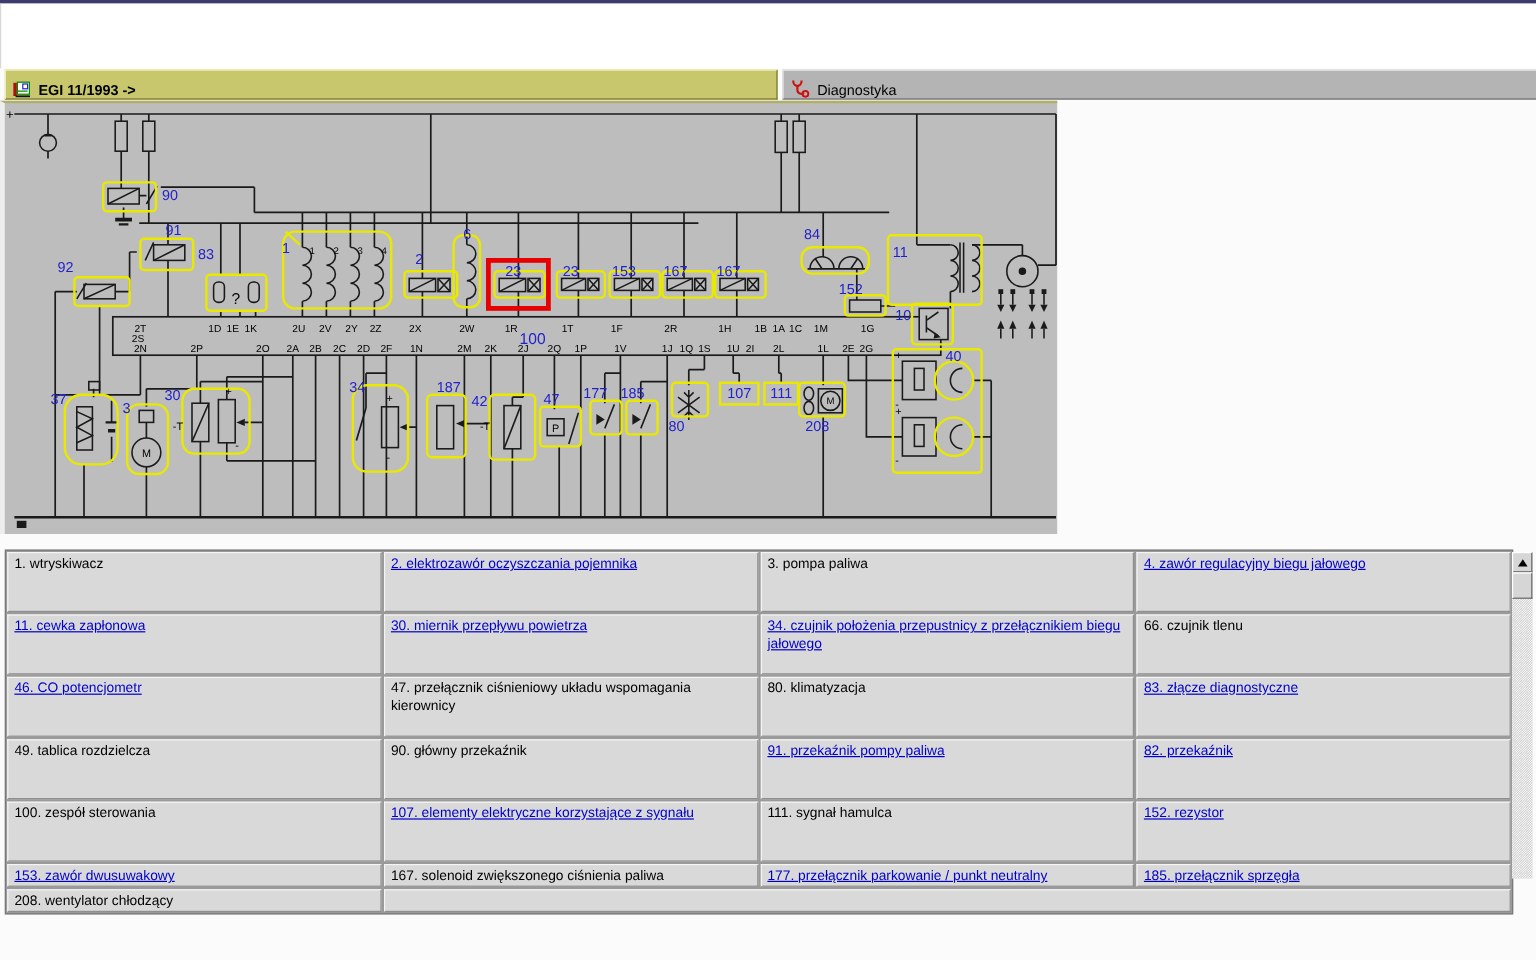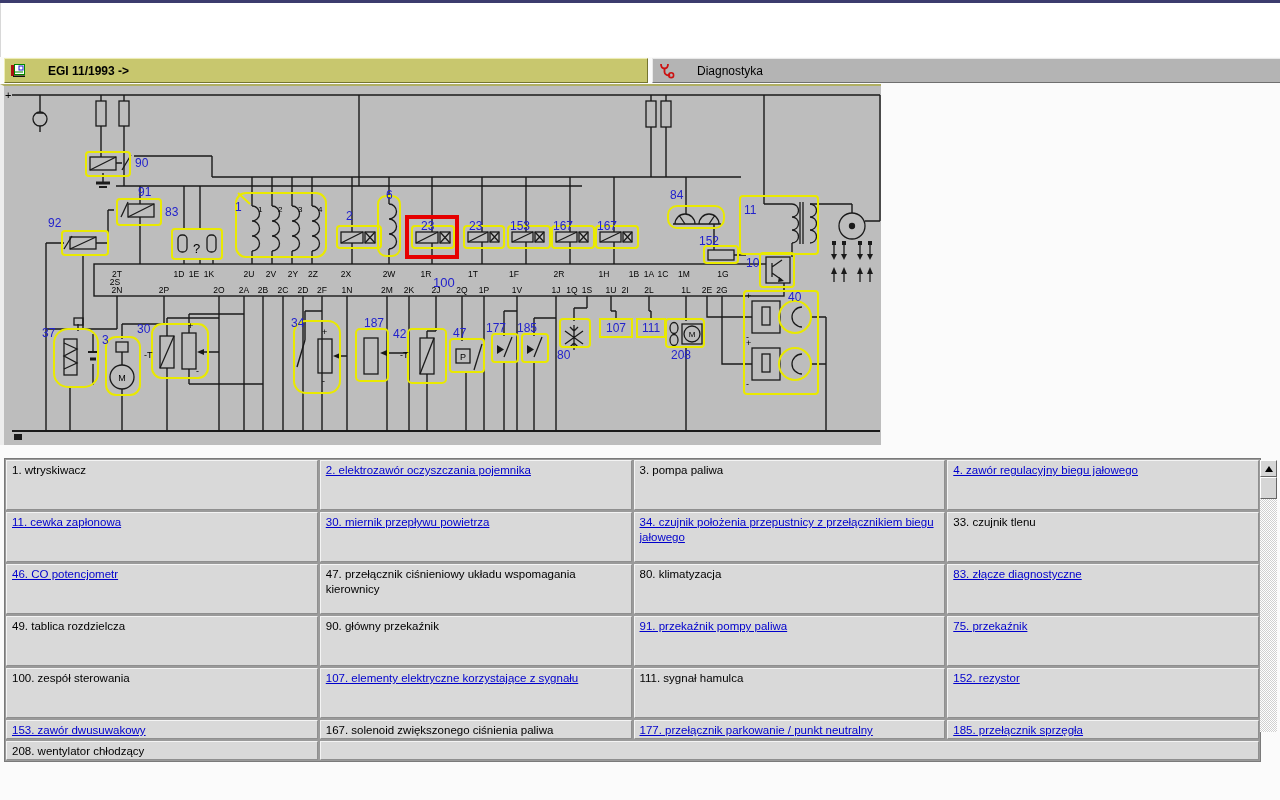--- a/index.html
+++ b/index.html
@@ -1,20 +1,20 @@
 <!DOCTYPE html>
 <html><head>
 <meta charset="utf-8">
 <style>
   html,body{margin:0;padding:0;}
   body{font-family:"Liberation Sans",sans-serif;}
   .screen{position:relative;width:1280px;height:800px;background:#fbfbfb;overflow:hidden;}
   .topline{position:absolute;left:0;top:0;width:1280px;height:3px;background:#3c3c6e;}
   .topstrip{position:absolute;left:0;top:3px;width:1280px;height:54px;background:#ffffff;border-left:1px solid #d8d8d8;}
-  .tab{position:absolute;top:58px;height:25px;display:flex;align-items:center;gap:22px;padding:0 6px;box-sizing:border-box;font-size:12px;color:#000;cursor:pointer;}
+  .tab{position:absolute;top:58px;height:25px;display:flex;align-items:flex-end;gap:6px;padding:0 6px;box-sizing:border-box;font-size:12px;color:#000;cursor:pointer;}
   .tab-left{left:4px;width:644px;background:#c8c76e;border:1px solid;border-color:#eeedb4 #74742f #74742f #eeedb4;font-weight:bold;}
   .tab-right{left:652px;width:658px;background:#b4b4b4;border:1px solid;border-color:#e9e9e9 #6f6f6f #6f6f6f #e9e9e9;}
   .canvas{position:absolute;left:0;top:84px;width:881px;height:361px;background:#bdbdbd;border-left:4px solid #ededed;box-sizing:border-box;border-top:2px solid #b0af62;}
   .canvas svg{display:block;}
   .legend{position:absolute;left:4px;top:458px;width:1253px;background:#9a9a9a;border:1px solid #7a7a7a;display:grid;grid-template-columns:repeat(4,1fr);grid-template-rows:repeat(5,50px);gap:2px;padding:1px;box-sizing:content-box;}
   .lcell{background:#d9d9d9;border:1px solid;border-color:#f4f4f4 #8f8f8f #8f8f8f #f4f4f4;padding:2px 5px 0 5px;font-size:11.5px;line-height:1.3;color:#000;overflow:hidden;}
   .lcell.merged{grid-column:span 3;}
   .lcell a{color:#0000cc;text-decoration:underline;cursor:pointer;margin-top:16px;}
   .sbar{position:absolute;left:1259px;top:460px;width:17px;height:272px;background-color:#d0d0d0;background-image:linear-gradient(45deg,#ffffff 25%,transparent 25%,transparent 75%,#ffffff 75%),linear-gradient(45deg,#ffffff 25%,transparent 25%,transparent 75%,#ffffff 75%);background-size:2px 2px;background-position:0 0,1px 1px;border-left:1px solid #9a9a9a;}
   .sbtn{position:absolute;left:0;top:0;width:17px;height:17px;background:#d6d6d6;border:1px solid;border-color:#ffffff #666 #666 #ffffff;box-sizing:border-box;display:flex;align-items:center;justify-content:center;cursor:pointer;}
@@ -343,29 +343,29 @@
   </div>
 
   <div class="legend" id="legend">
       <div class="lcell"><span>1. wtryskiwacz</span></div>
       <div class="lcell"><a>2. elektrozawór oczyszczania pojemnika</a></div>
       <div class="lcell"><span>3. pompa paliwa</span></div>
       <div class="lcell"><a>4. zawór regulacyjny biegu jałowego</a></div>
       <div class="lcell"><a>11. cewka zapłonowa</a></div>
       <div class="lcell"><a>30. miernik przepływu powietrza</a></div>
       <div class="lcell"><a>34. czujnik położenia przepustnicy z przełącznikiem biegu jałowego</a></div>
-      <div class="lcell"><span>33. czujnik tlenu</span></div>
+      <div class="lcell"><span>66. czujnik tlenu</span></div>
       <div class="lcell"><a>46. CO potencjometr</a></div>
       <div class="lcell"><span>47. przełącznik ciśnieniowy układu wspomagania kierownicy</span></div>
       <div class="lcell"><span>80. klimatyzacja</span></div>
       <div class="lcell"><a>83. złącze diagnostyczne</a></div>
       <div class="lcell"><span>49. tablica rozdzielcza</span></div>
       <div class="lcell"><span>90. główny przekaźnik</span></div>
       <div class="lcell"><a>91. przekaźnik pompy paliwa</a></div>
-      <div class="lcell"><a>75. przekaźnik</a></div>
+      <div class="lcell"><a>82. przekaźnik</a></div>
       <div class="lcell"><span>100. zespół sterowania</span></div>
       <div class="lcell"><a>107. elementy elektryczne korzystające z sygnału</a></div>
       <div class="lcell"><span>111. sygnał hamulca</span></div>
       <div class="lcell"><a>152. rezystor</a></div>
       <div class="lcell"><a>153. zawór dwusuwakowy</a></div>
       <div class="lcell"><span>167. solenoid zwiększonego ciśnienia paliwa</span></div>
       <div class="lcell"><a>177. przełącznik parkowanie / punkt neutralny</a></div>
       <div class="lcell"><a>185. przełącznik sprzęgła</a></div>
       <div class="lcell"><span>208. wentylator chłodzący</span></div>
       <div class="lcell merged"></div>

